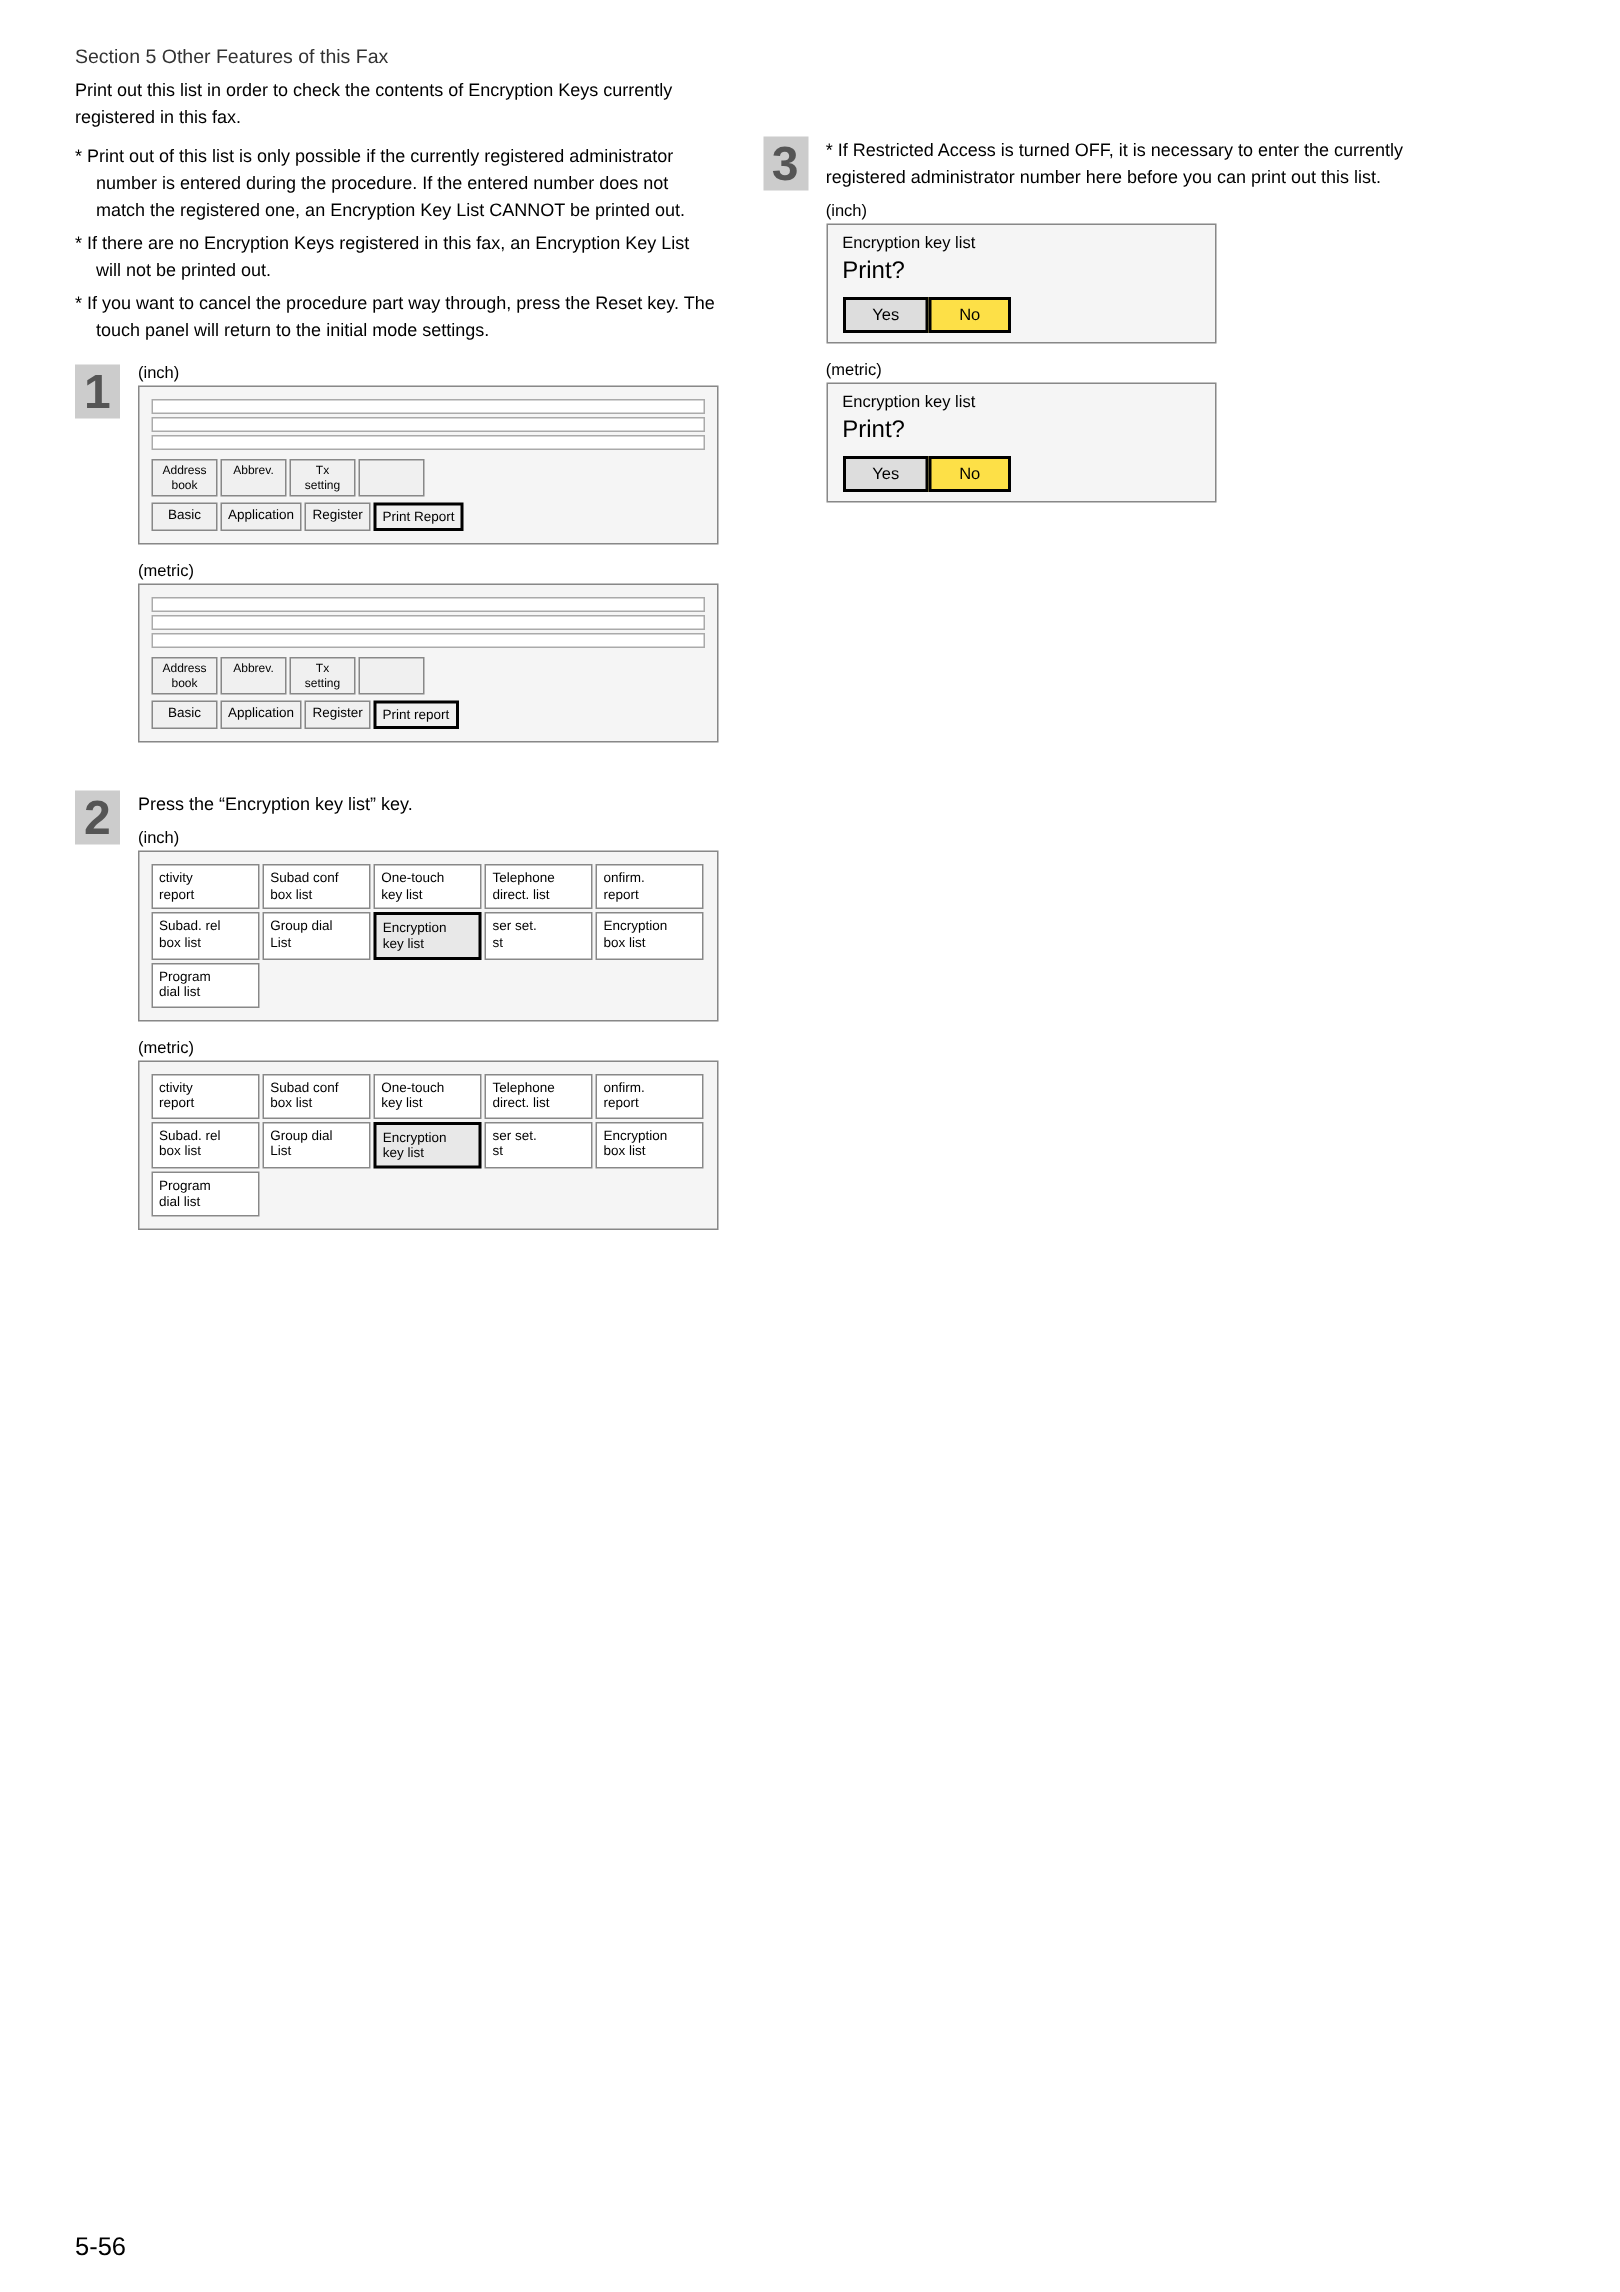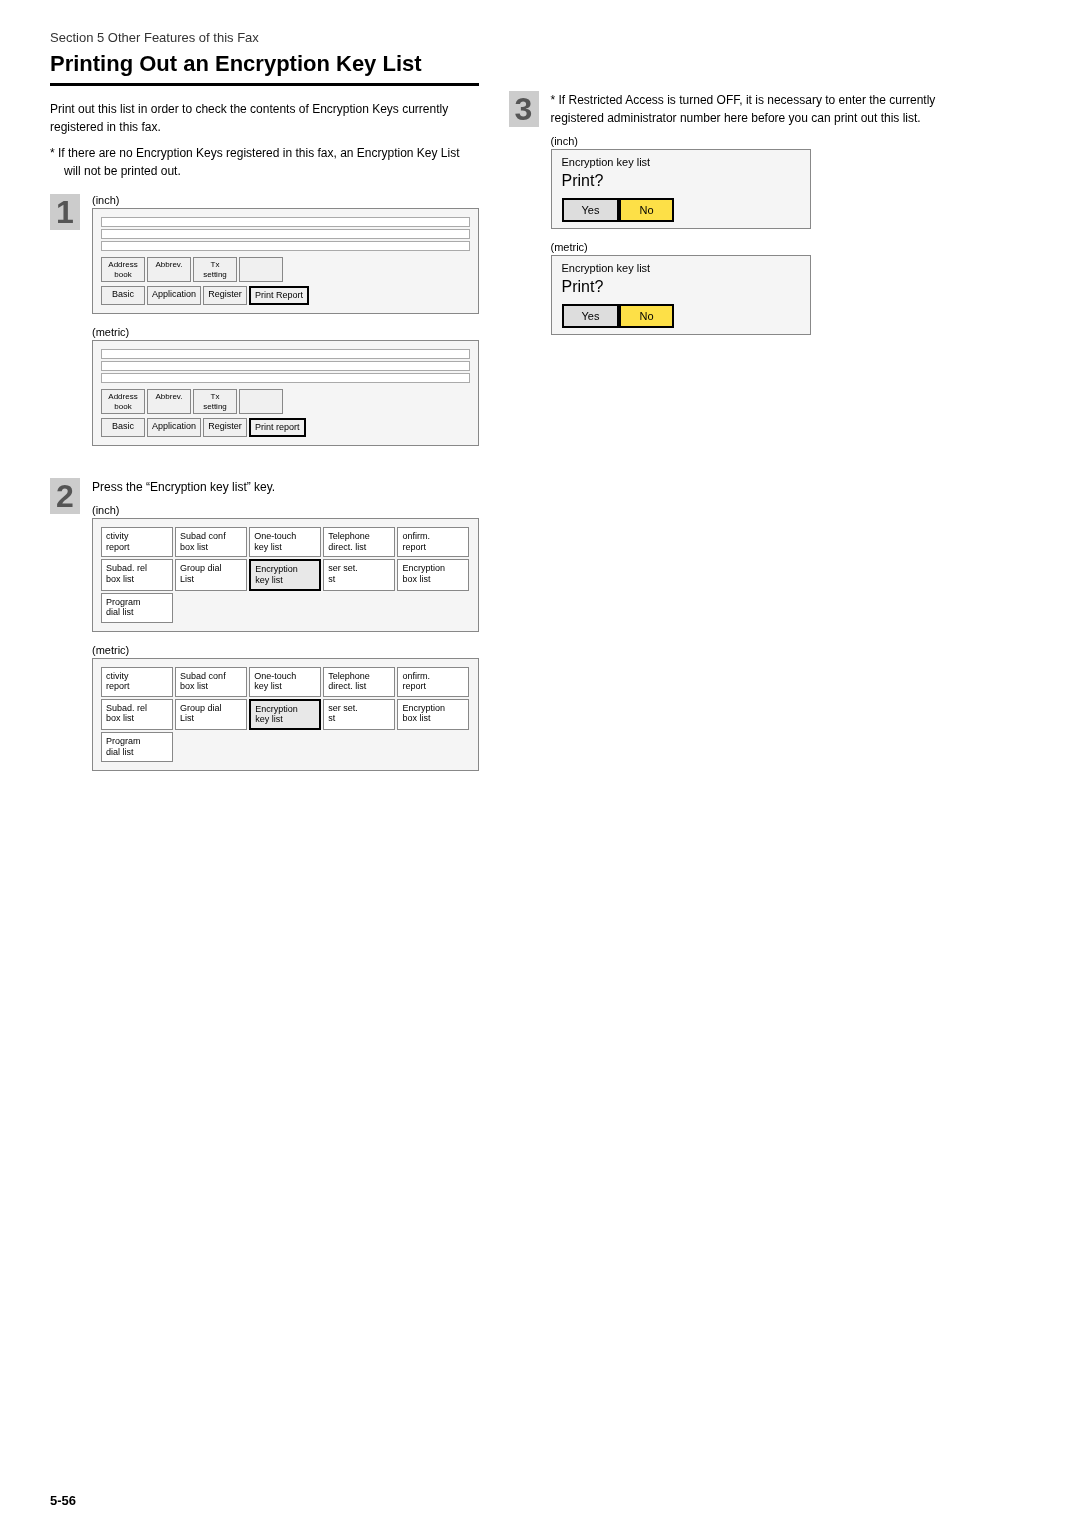--- a/index.html
+++ b/index.html
@@ -171,41 +171,42 @@
       background: #fde047;
     }
     .yn-btn.selected {
       border: 2px solid #000;
       background: #ddd;
     }
     .page-footer {
       position: absolute;
       bottom: 20px;
       left: 50px;
-      font-size: 13px;
-      font-weight: bold;
+      font-size: 17px;
+      font-weight: normal;
     }
   </style>
 </head>
 <body>
 
 <div class="page">
 
   <div class="section-header">Section 5  Other Features of this Fax</div>
 
   <div class="two-col">
 
     <div class="left-col">
 
-      <div class="page-title">Printing Out an Encryption Key List</div>
 
       <p class="intro-text">Print out this list in order to check the contents of Encryption Keys currently registered in this fax.</p>
 
       <ul class="bullet-list">
+        <li>* Print out of this list is only possible if the currently registered administrator number is entered during the procedure. If the entered number does not match the registered one, an Encryption Key List CANNOT be printed out.</li>
         <li>* If there are no Encryption Keys registered in this fax, an Encryption Key List will not be printed out.</li>
+        <li>* If you want to cancel the procedure part way through, press the Reset key. The touch panel will return to the initial mode settings.</li>
       </ul>
 
       <div class="step-block">
         <div class="step-number">1</div>
         <div class="step-content">
 
           <div class="screen-label">(inch)</div>
           <div class="fax-screen">
             <div class="screen-rows">
               <div class="screen-row-lines">

